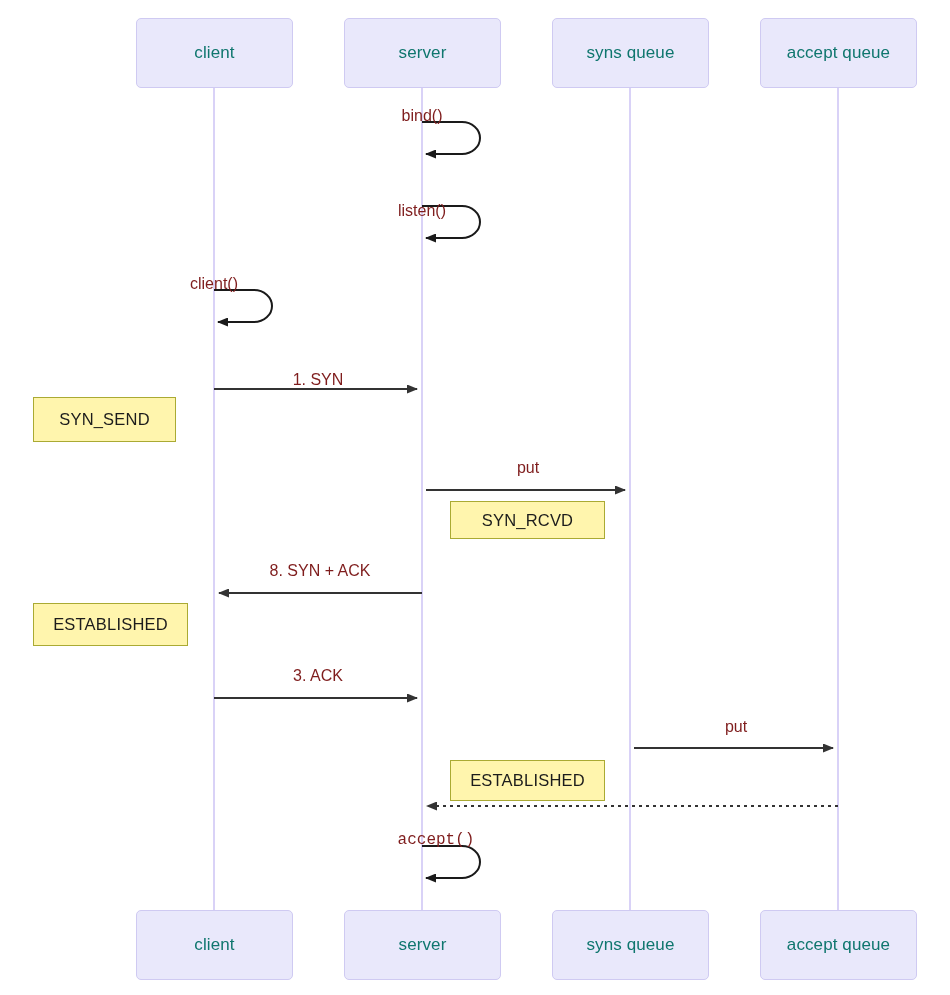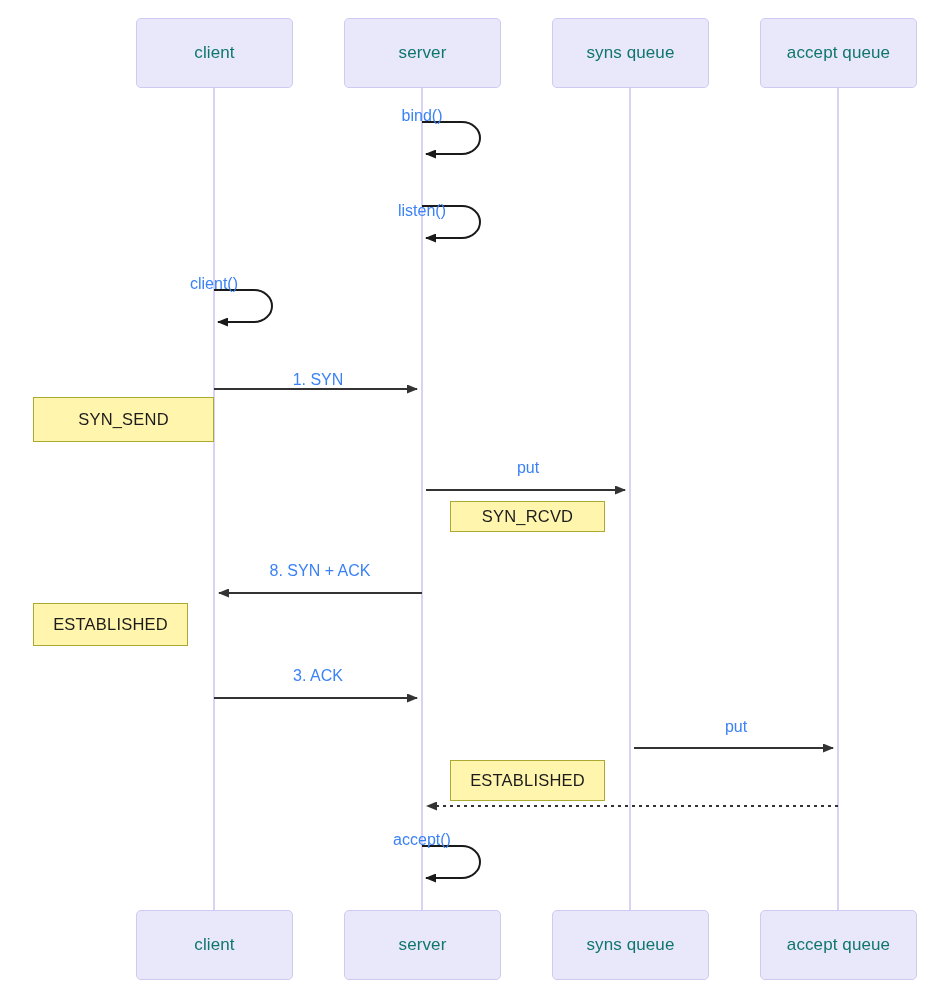--- a/index.html
+++ b/index.html
@@ -41,21 +41,21 @@
     align-items: center;
     justify-content: center;
     color: #1c1c1c;
     font-size: 16.5px;
     letter-spacing: 0.2px;
     z-index: 6;
   }
   .msg-label {
     position: absolute;
     font-size: 16px;
-    color: #3b82f6;
+    color: #7f1d1d;
     white-space: nowrap;
     z-index: 5;
   }
   .msg-label.centered { transform: translateX(-50%); }
   svg.overlay {
     position: absolute;
     left: 0; top: 0;
     width: 950px; height: 995px;
     pointer-events: none;
     z-index: 3;
@@ -132,32 +132,32 @@
     <line x1="214" y1="698" x2="417" y2="698" stroke="#333333" stroke-width="2" marker-end="url(#arrowR)"></line>
 
     <line x1="634" y1="748" x2="833" y2="748" stroke="#333333" stroke-width="2" marker-end="url(#arrowR)"></line>
 
     <line x1="838" y1="806" x2="427" y2="806" stroke="#333333" stroke-width="2" stroke-dasharray="3,4" marker-end="url(#arrowL)"></line>
   </svg>
 
   <div class="msg-label centered" style="left:422px; top:107px;">bind()</div>
   <div class="msg-label centered" style="left:422px; top:202px;">listen()</div>
   <div class="msg-label centered" style="left:214px; top:275px;">client()</div>
-  <div class="msg-label centered" style="left:422px; top:831px;">accept()</div>
+  <div class="msg-label centered" style="left:436px; top:831px;font-family:Liberation Mono, monospace;">accept()</div>
 
   <div class="msg-label centered" style="left:318px; top:371px;">1. SYN</div>
   <div class="msg-label centered" style="left:528px; top:459px;">put</div>
   <div class="msg-label centered" style="left:320px; top:562px;">8. SYN + ACK</div>
   <div class="msg-label centered" style="left:318px; top:667px;">3. ACK</div>
   <div class="msg-label centered" style="left:736px; top:718px;">put</div>
 
-  <div class="note-box" style="left:33px; top:397px; width:181px; height:45px;">
+  <div class="note-box" style="left:33px; top:397px; width:143px; height:45px;">
     <span>SYN_SEND</span>
   </div>
-  <div class="note-box" style="left:450px; top:501px; width:155px; height:31px;">
+  <div class="note-box" style="left:450px; top:501px; width:155px; height:38px;">
     <span>SYN_RCVD</span>
   </div>
   <div class="note-box" style="left:33px; top:603px; width:155px; height:43px;">
     <span>ESTABLISHED</span>
   </div>
   <div class="note-box" style="left:450px; top:760px; width:155px; height:41px;">
     <span>ESTABLISHED</span>
   </div>
 
 </div>

